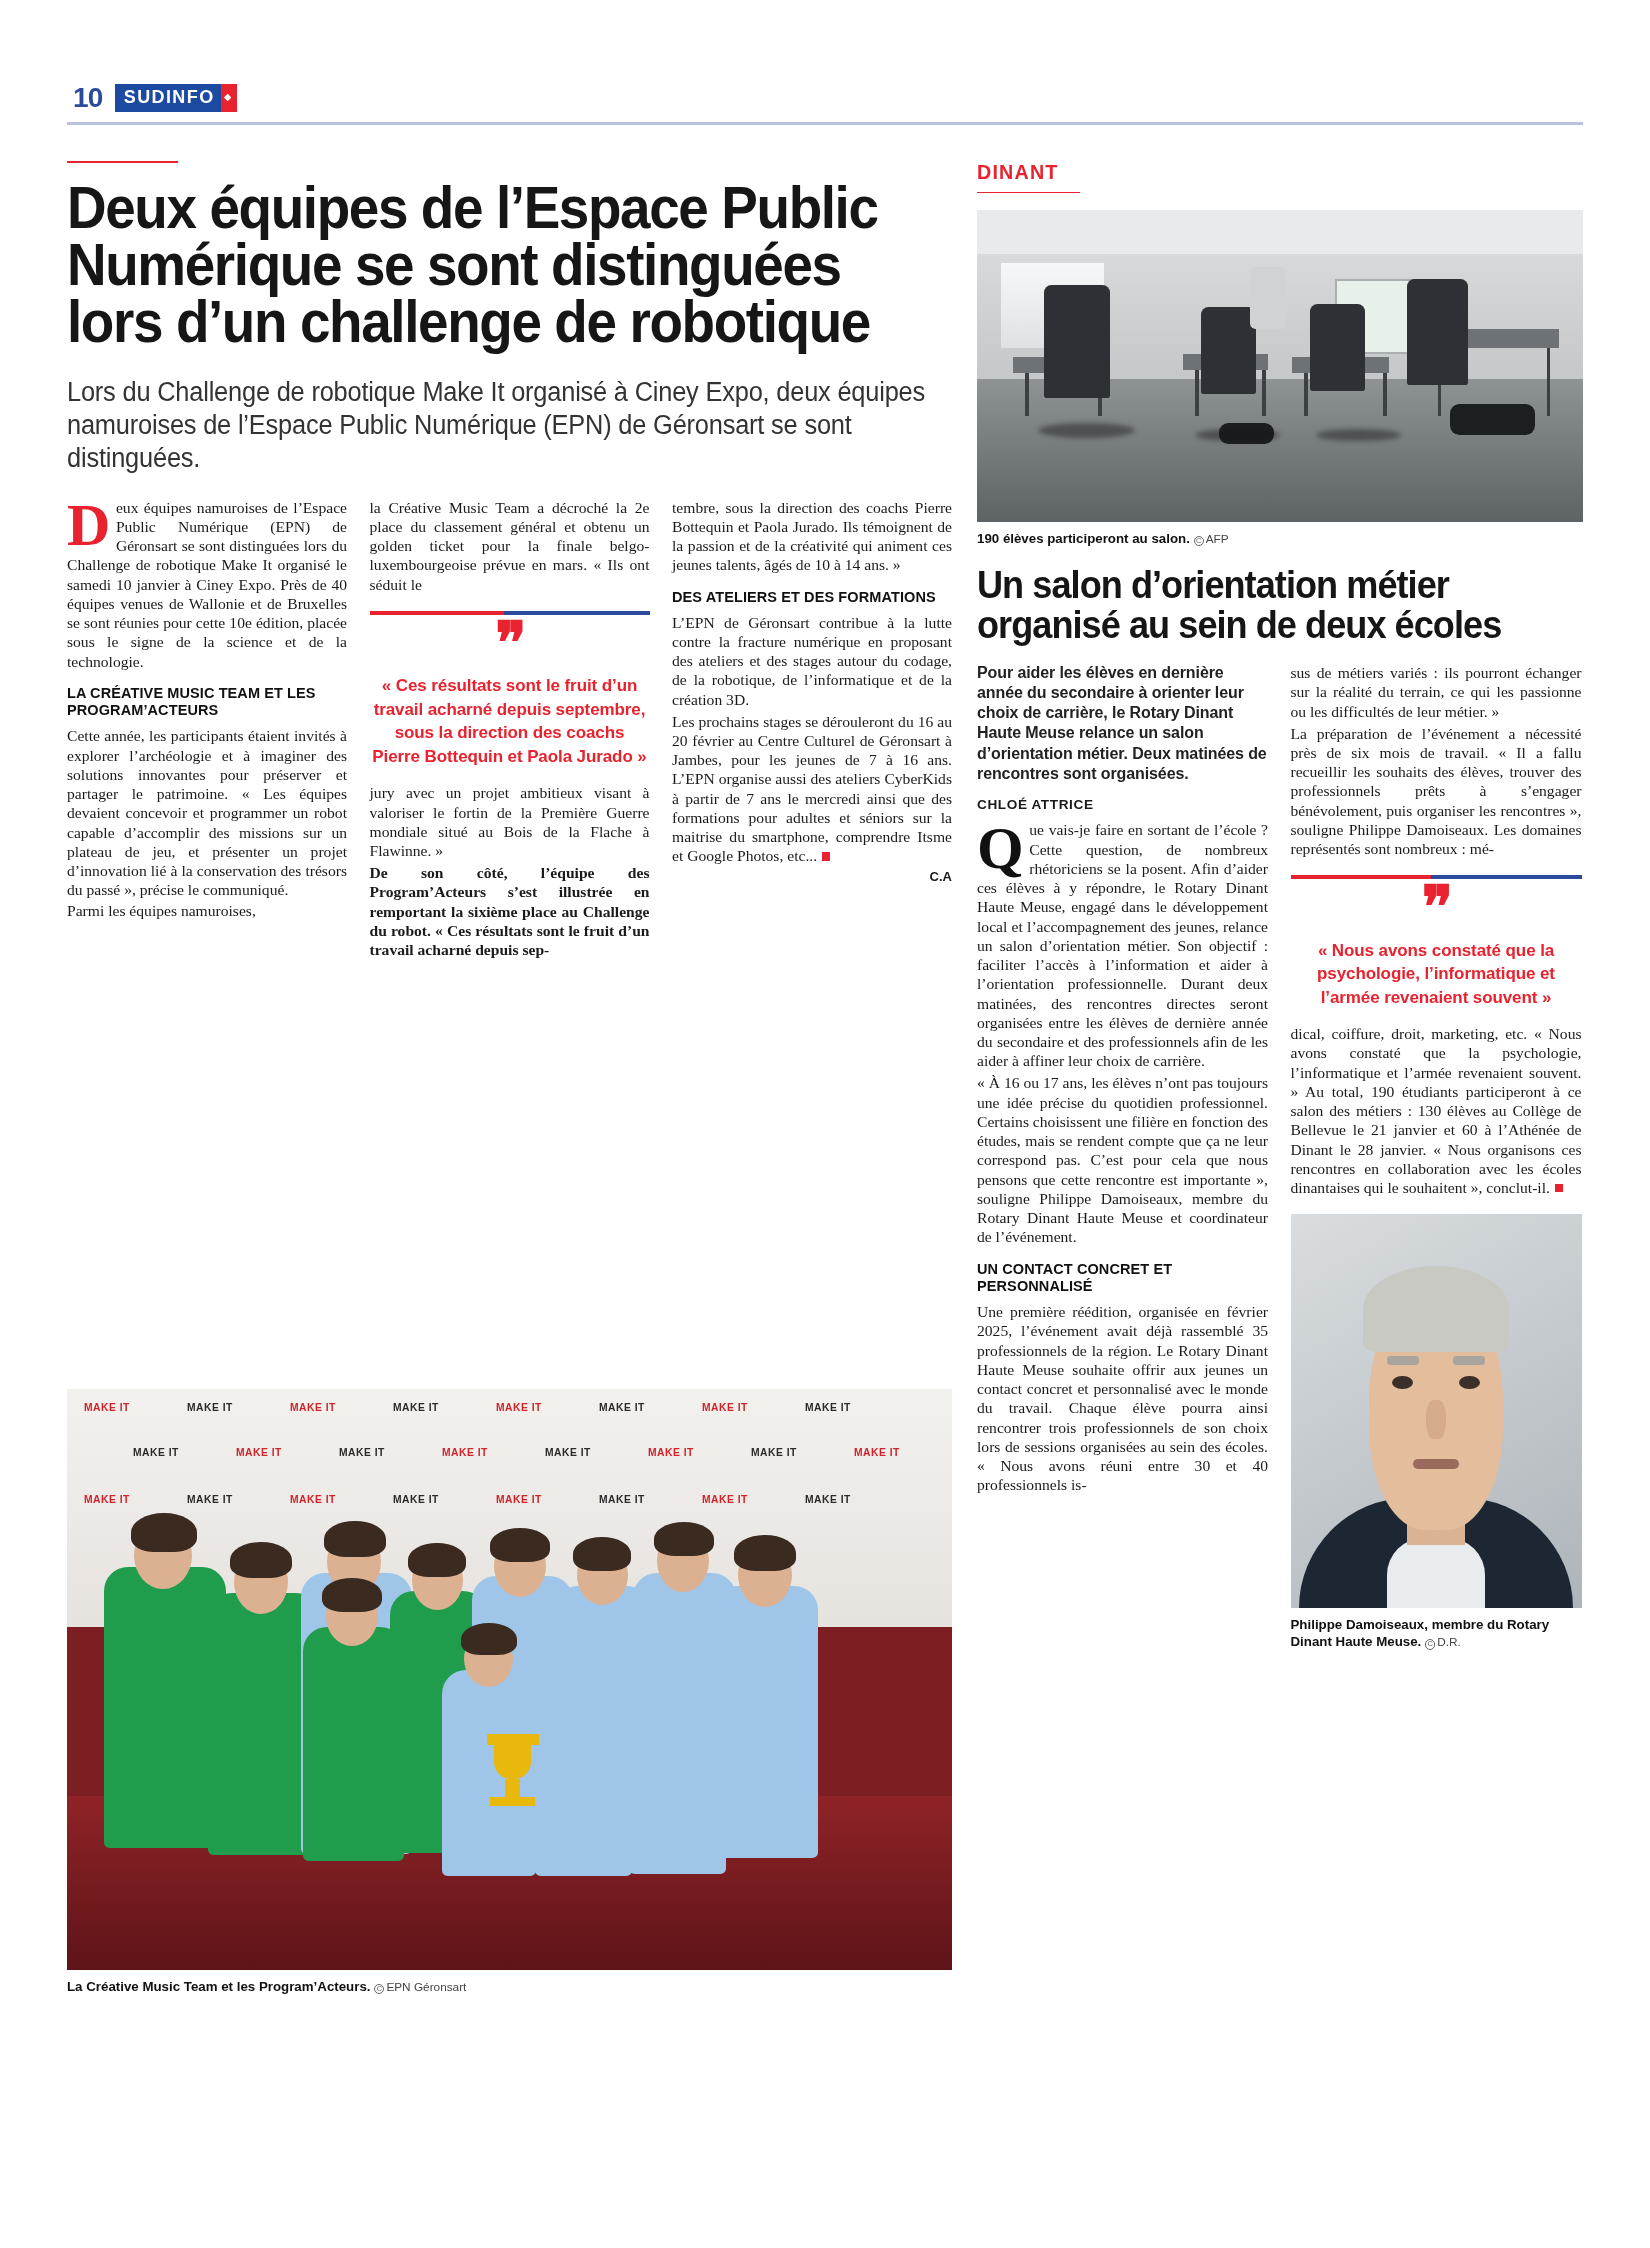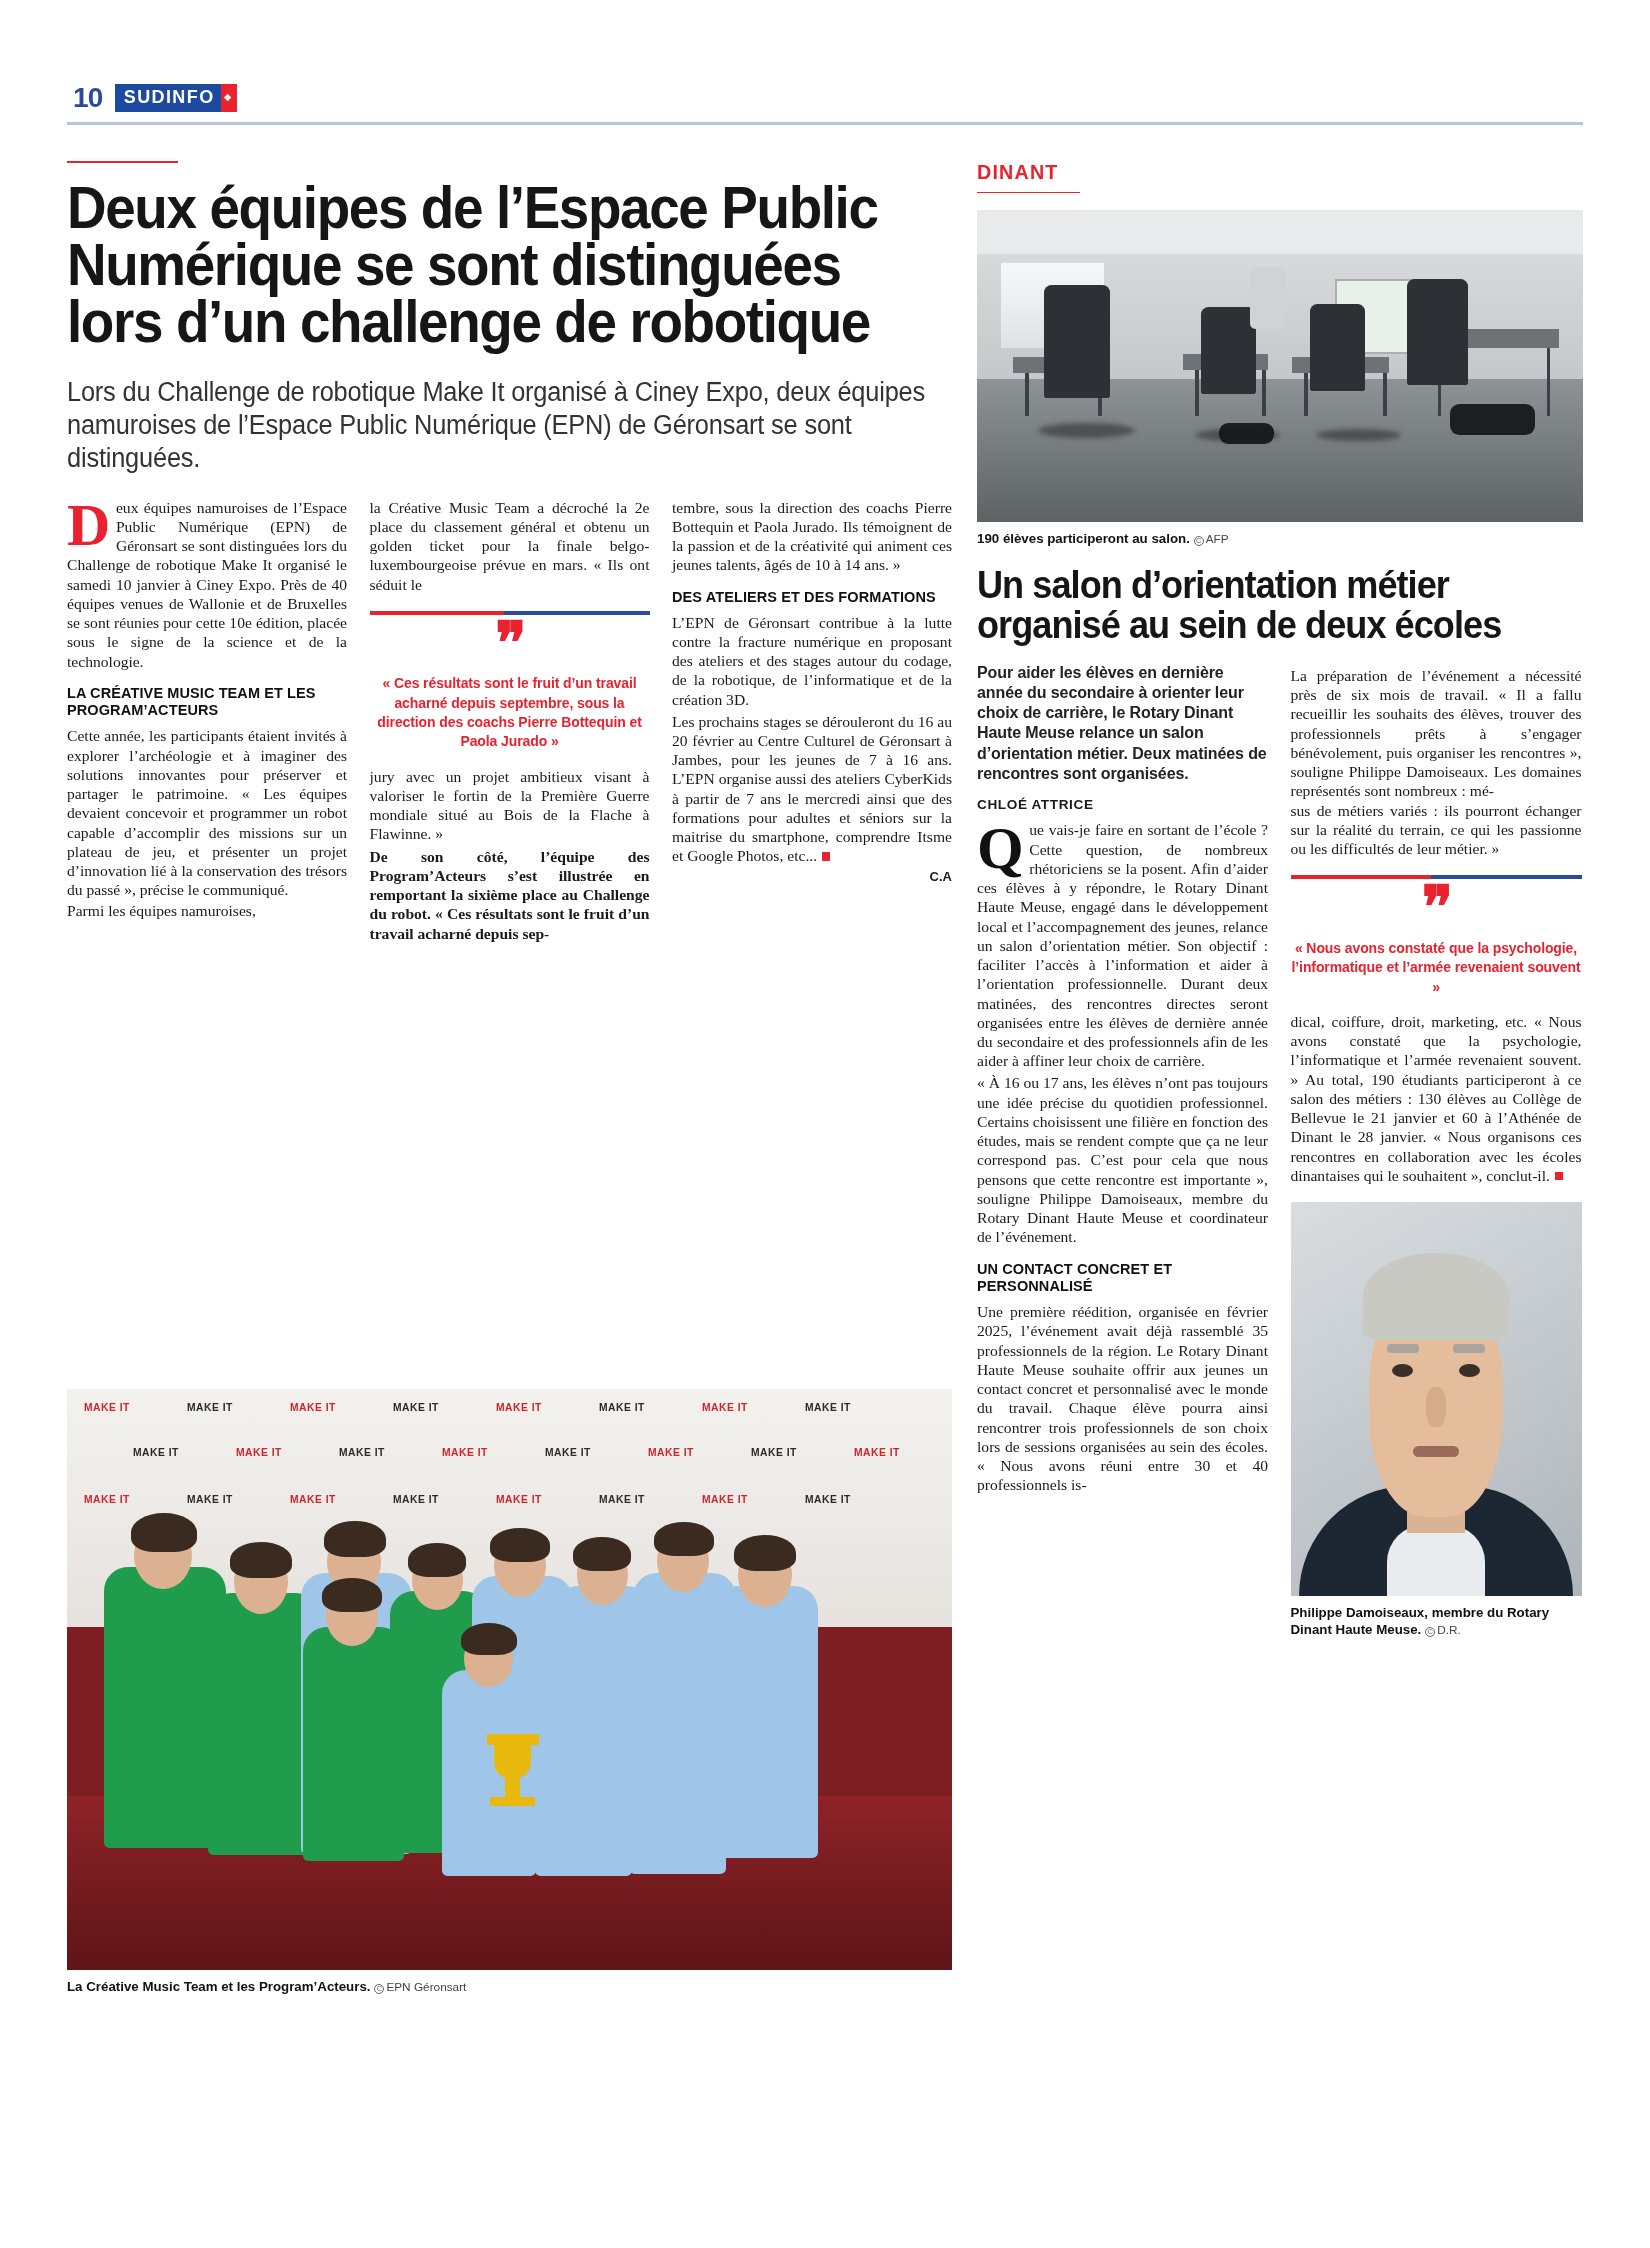--- a/index.html
+++ b/index.html
@@ -118,21 +118,21 @@
     margin-bottom:13px;
   }
   .pq-mark {
     text-align:center; color:#e8222e; font-weight:bold;
     font-size:58px; line-height:0.55; font-family:"Liberation Serif", serif;
     letter-spacing:-2.8px; padding-bottom:15px;
   }
   .pq-text {
     text-align:center; color:#e8222e; font-weight:bold;
     font-family:"Liberation Sans", sans-serif;
-    font-size:14px; line-height:1.38; letter-spacing:-0.1px;
+    font-size:17px; line-height:1.38; letter-spacing:-0.1px;
   }
   .pq-wrap.blue .pq-rule {
     background:linear-gradient(to right,#e8222e 0 48%, #2b4a9b 48% 100%);
   }
 
   .endmark {
     display:inline-block; width:8.4px; height:8.4px; background:#e8222e;
     margin-left:4.7px; vertical-align:0.9px;
   }
   .byline-initials {
@@ -430,22 +430,22 @@
         <div class="body-txt dropcap-para">
           <span class="dropcap" style="color:#111;">Q</span>
           <p>ue vais-je faire en sortant de l’école ? Cette question, de nombreux rhétoriciens se la posent. Afin d’aider ces élèves à y répondre, le Rotary Dinant Haute Meuse, engagé dans le développement local et l’accompagnement des jeunes, relance un salon d’orientation métier. Son objectif : faciliter l’accès à l’information et aider à l’orientation professionnelle. Durant deux matinées, des rencontres directes seront organisées entre les élèves de dernière année du secondaire et des professionnels afin de les aider à affiner leur choix de carrière.</p>
         </div>
         <div class="body-txt" style="margin-top:2.8px;">« À 16 ou 17 ans, les élèves n’ont pas toujours une idée précise du quotidien professionnel. Certains choisissent une filière en fonction des études, mais se rendent compte que ça ne leur correspond pas. C’est pour cela que nous pensons que cette rencontre est importante », souligne Philippe Damoiseaux, membre du Rotary Dinant Haute Meuse et coordinateur de l’événement.</div>
         <div class="subhead">UN CONTACT CONCRET ET PERSONNALISÉ</div>
         <div class="body-txt">Une première réédition, organisée en février 2025, l’événement avait déjà rassemblé 35 professionnels de la région. Le Rotary Dinant Haute Meuse souhaite offrir aux jeunes un contact concret et personnalisé avec le monde du travail. Chaque élève pourra ainsi rencontrer trois professionnels de son choix lors de sessions organisées au sein des écoles. « Nous avons réuni entre 30 et 40 professionnels is-</div>
       </div>
 
       <div class="col2">
+        <div class="body-txt">sus de métiers variés : ils pourront échanger sur la réalité du terrain, ce qui les passionne ou les difficultés de leur métier. »</div>
         <div class="body-txt" style="margin-top:2.8px;">La préparation de l’événement a nécessité près de six mois de travail. « Il a fallu recueillir les souhaits des élèves, trouver des professionnels prêts à s’engager bénévolement, puis organiser les rencontres », souligne Philippe Damoiseaux. Les domaines représentés sont nombreux : mé-</div>
-        <div class="body-txt">sus de métiers variés : ils pourront échanger sur la réalité du terrain, ce qui les passionne ou les difficultés de leur métier. »</div>
 
         <div class="pq-wrap blue">
           <div class="pq-rule"></div>
           <div class="pq-mark">❞</div>
           <div class="pq-text">« Nous avons constaté que la psychologie, l’informatique et l’armée revenaient souvent »</div>
         </div>
 
         <div class="body-txt">
           <span>dical, coiffure, droit, marketing, etc. « Nous avons constaté que la psychologie, l’informatique et l’armée revenaient souvent. » Au total, 190 étudiants participeront à ce salon des métiers : 130 élèves au Collège de Bellevue le 21 janvier et 60 à l’Athénée de Dinant le 28 janvier. « Nous organisons ces rencontres en collaboration avec les écoles dinantaises qui le souhaitent », conclut-il.</span><span class="endmark"></span>
         </div>

